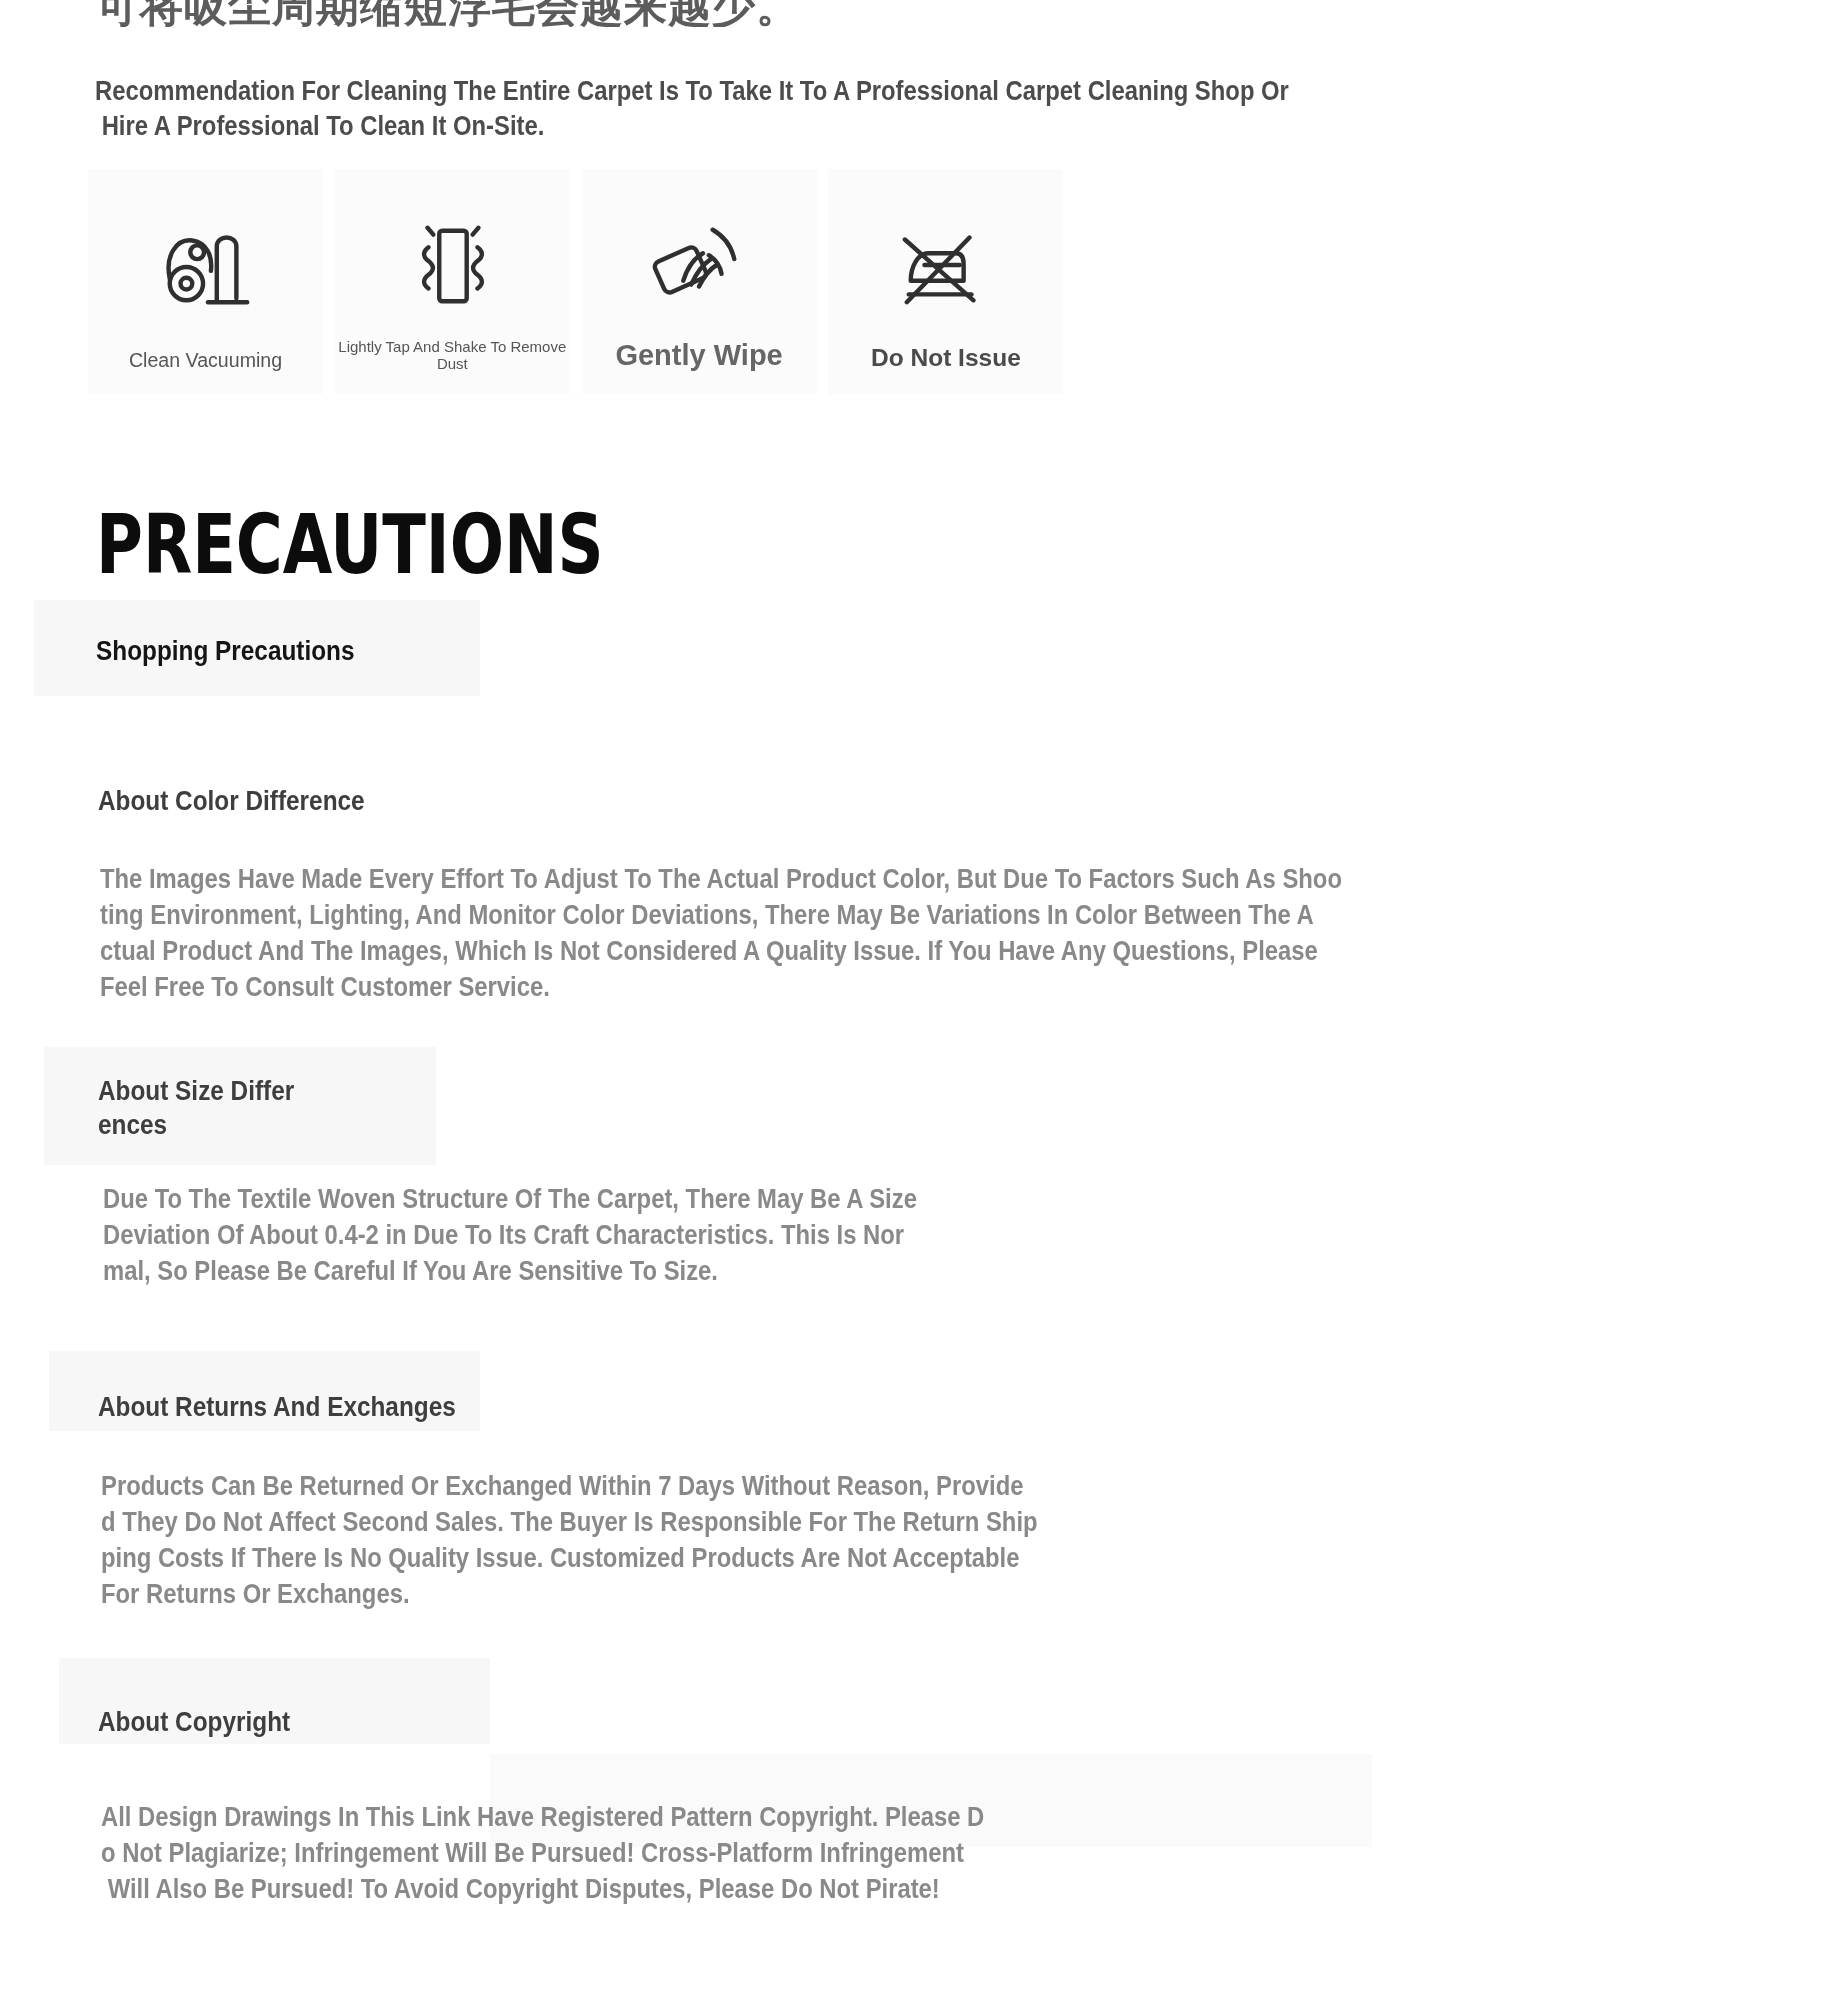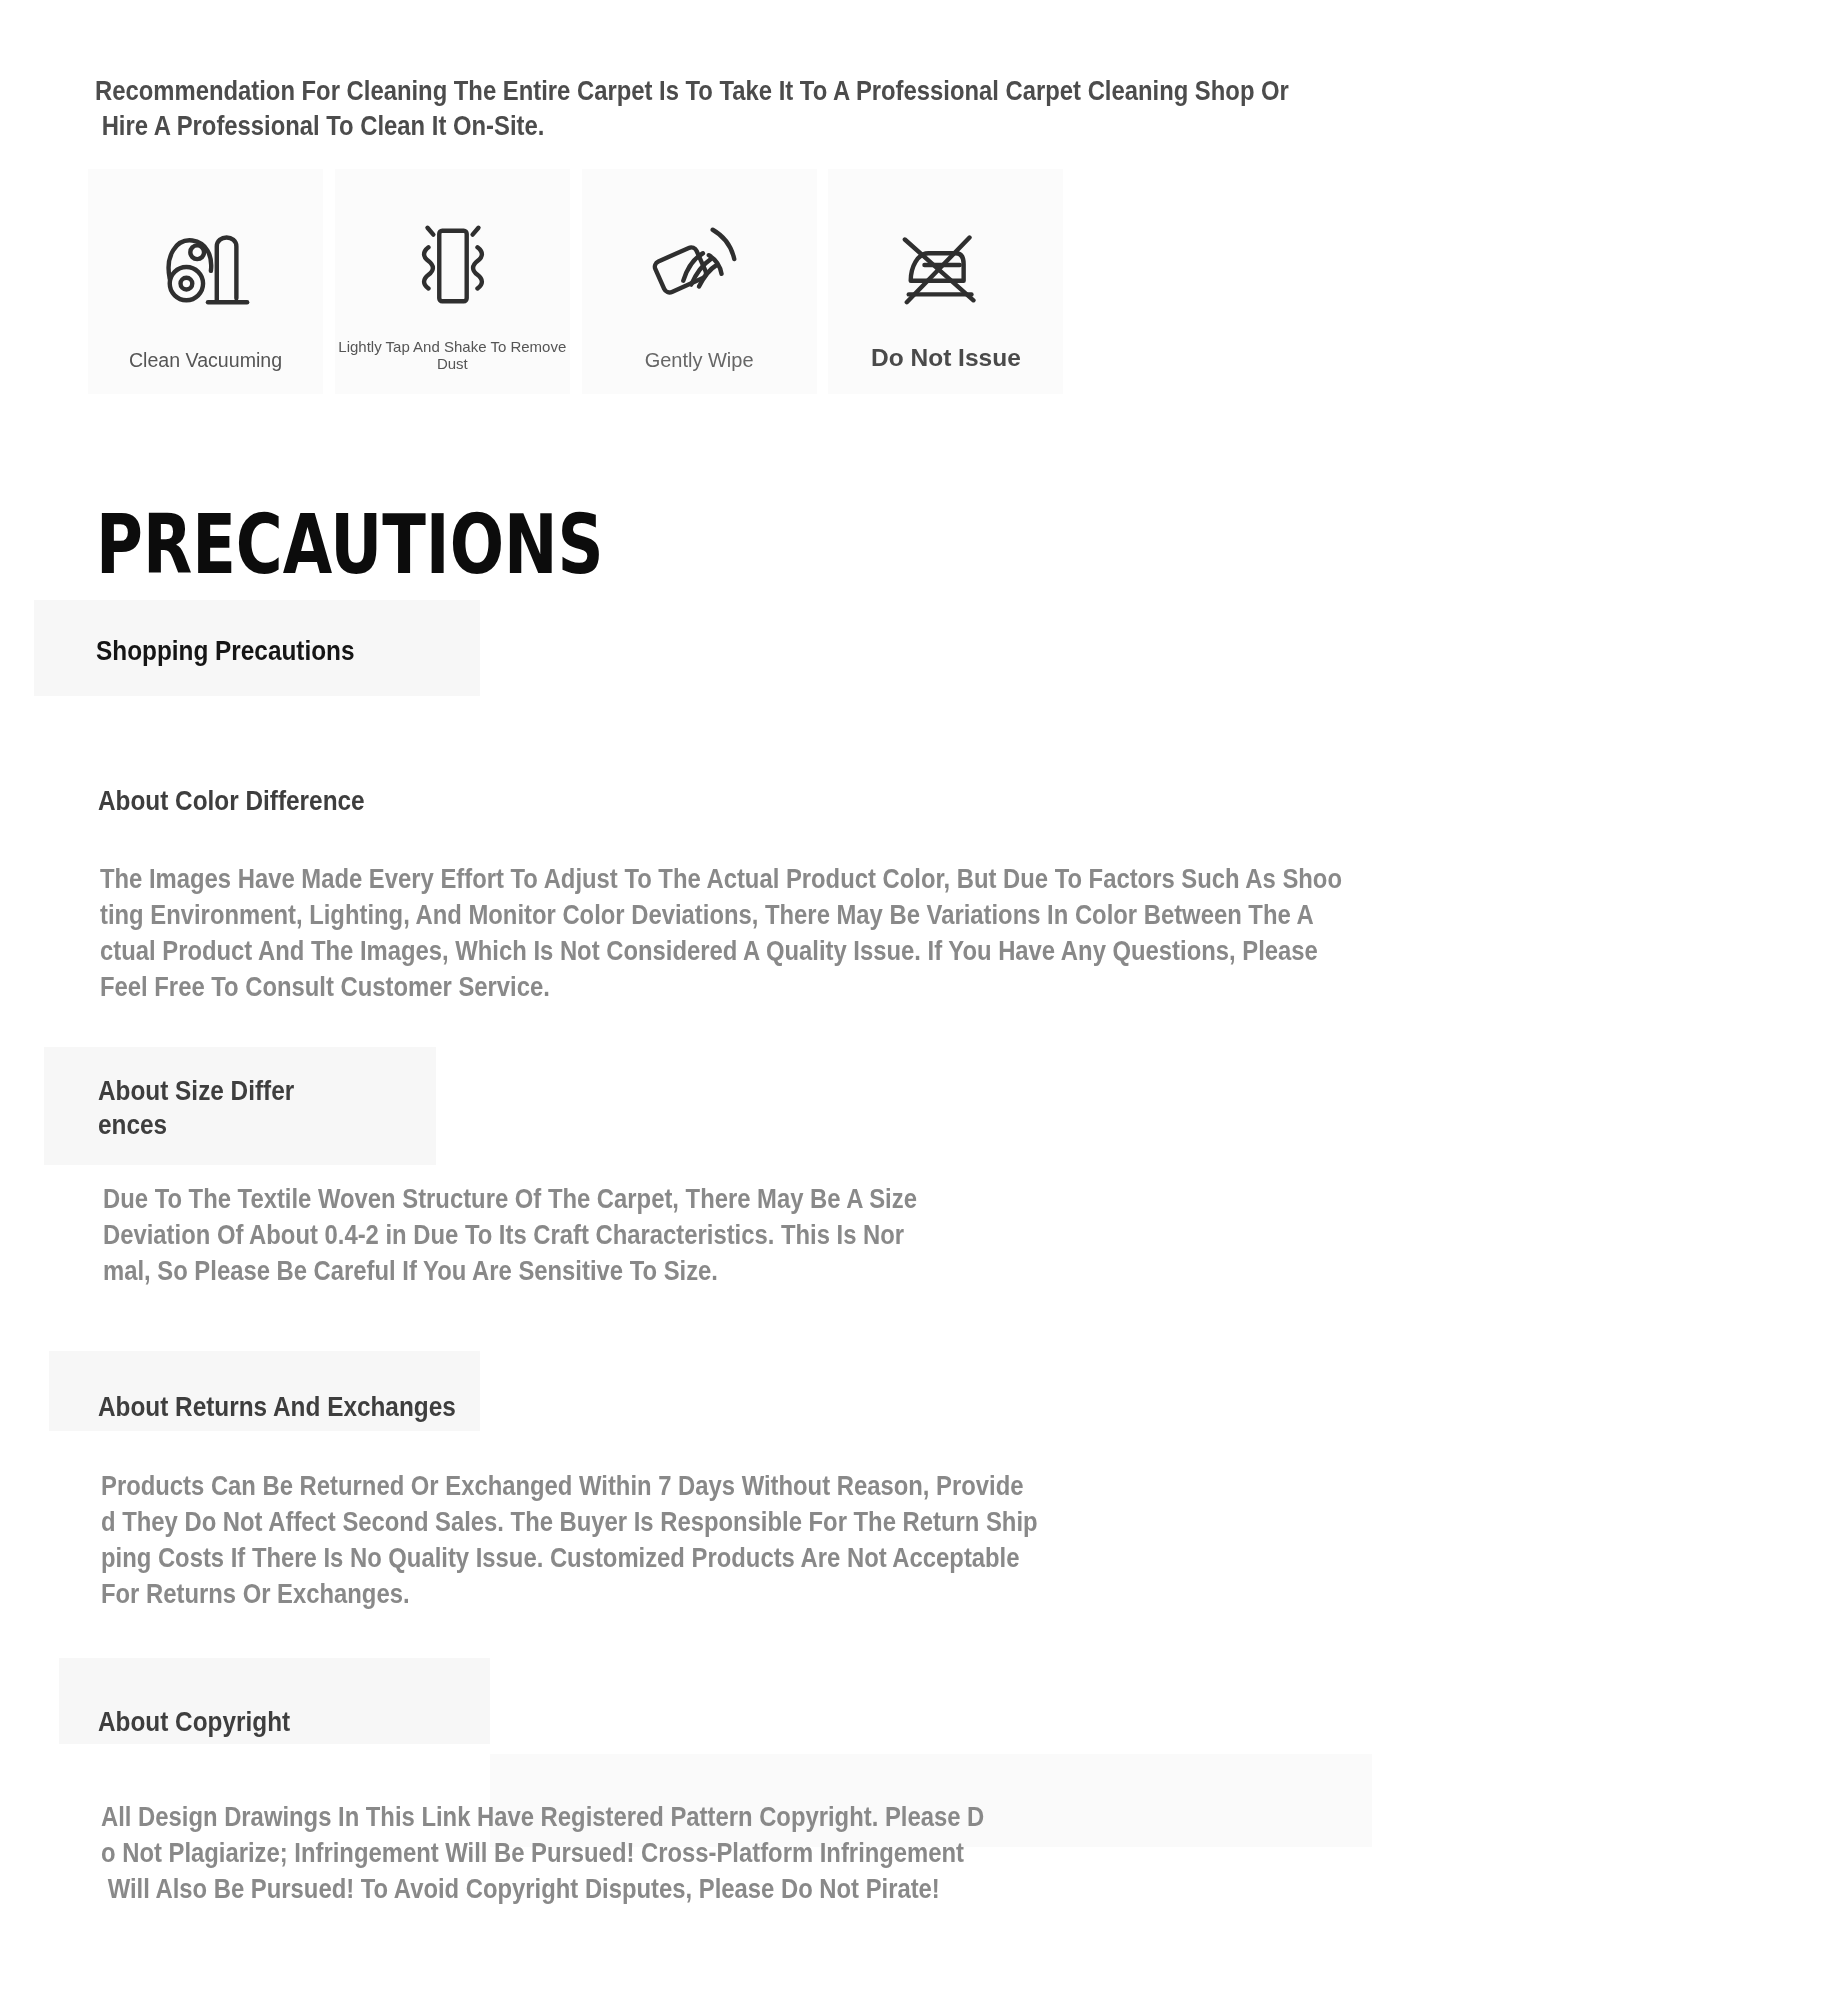--- a/index.html
+++ b/index.html
@@ -18,21 +18,21 @@
   .recommendation{position:absolute;left:95px;top:73px;font-size:27.4px;font-weight:700;
     color:#4c4c4c;line-height:35px;white-space:pre-wrap;
     transform:scaleX(0.87);transform-origin:left top;}
 
   
   .care-row{position:absolute;left:88px;top:169px;display:flex;gap:11.8px;}
   .care-card{width:235px;height:225px;background:#fbfbfb;position:relative;flex:0 0 auto;}
   .care-icon{position:absolute;left:50%;top:47px;transform:translateX(-50%);}
   .care-icon svg{stroke:#2f2f2f;fill:none;stroke-width:4.5;stroke-linecap:round;stroke-linejoin:round;}
   .care-label{position:absolute;left:-9.8px;right:-9.8px;bottom:21.6px;text-align:center;color:#595959;}
-  .lbl-large{font-size:20px;color:#666666;font-weight:400;}
+  .lbl-large{font-size:29px;color:#666666;font-weight:700;}
   .lbl-bold{font-size:24.5px;color:#4a4a4a;font-weight:700;}
   .lbl-med{font-size:19.6px;color:#555555;}
   .lbl-small{font-size:15px;color:#555555;}
 
   .big-title{position:absolute;left:96px;top:504px;line-height:1;
     font-family:"DejaVu Sans",sans-serif;font-size:82px;font-weight:700;color:#0c0c0c;
     transform:scaleX(0.78);transform-origin:left top;white-space:nowrap;}
 
   .subtitle{position:absolute;left:96px;top:635px;font-size:28px;font-weight:700;color:#151515;
     transform:scaleX(0.87);transform-origin:left top;white-space:nowrap;}
@@ -55,20 +55,23 @@
 <body>
 
 <div class="page">
 
   <div class="patch" style="left:34px;top:600px;width:446px;height:96px;"></div>
   <div class="patch" style="left:44px;top:1047px;width:392px;height:118px;"></div>
   <div class="patch" style="left:49px;top:1351px;width:431px;height:80px;"></div>
   <div class="patch" style="left:59px;top:1658px;width:431px;height:86px;"></div>
   <div class="patch soft" style="left:490px;top:1754px;width:882px;height:93px;"></div>
 
+  <div class="cn-clip">
+    <div class="cn-text">可将吸尘周期缩短浮毛会越来越少。</div>
+  </div>
 
   <div class="recommendation">Recommendation For Cleaning The Entire Carpet Is To Take It To A Professional Carpet Cleaning Shop Or
  Hire A Professional To Clean It On-Site.</div>
 
   <div class="care-row">
 
     <div class="care-card">
       <span class="care-icon">
         <svg width="98" height="98" viewBox="0 0 100 100">
           <circle cx="30" cy="69" r="17"></circle>

